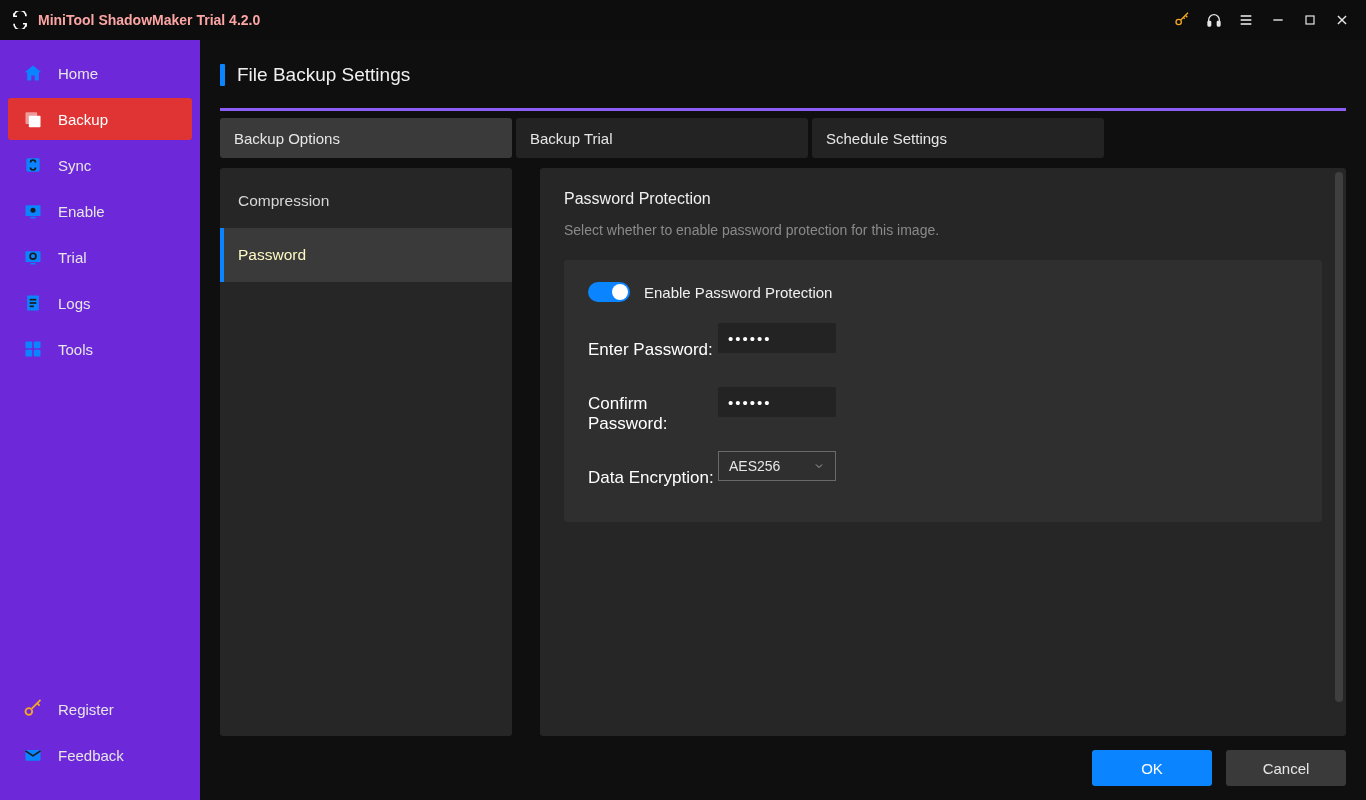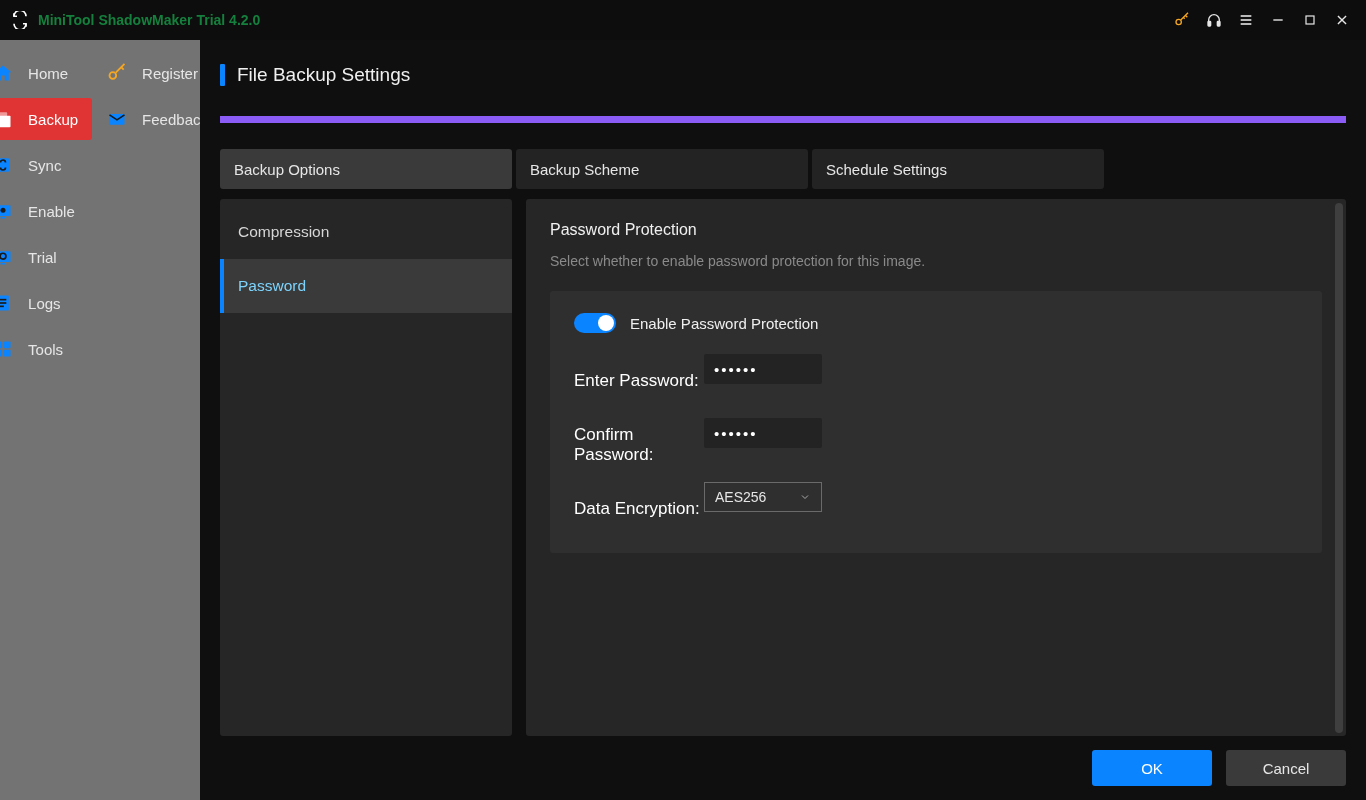--- a/index.html
+++ b/index.html
@@ -2,53 +2,53 @@
 <html><head>
 <meta charset="utf-8">
 <style>
   * { box-sizing: border-box; margin: 0; padding: 0; font-family: "Segoe UI", Arial, sans-serif; }
   html, body { width: 1366px; height: 800px; overflow: hidden; background: #0d0d0d; color: #e6e6e6; }
   .app { width: 1366px; height: 800px; background: #0d0d0d; display: flex; flex-direction: column; }
 
   
   .titlebar { height: 40px; display: flex; align-items: center; padding: 0 10px; background: #0d0d0d; }
   .titlebar .logo { width: 20px; height: 20px; margin-right: 8px; display:flex; align-items:center; justify-content:center; }
-  .titlebar .title { font-size: 14px; font-weight: 600; color: #15803d; }
+  .titlebar .title { font-size: 14px; font-weight: 600; color: #fca5a5; }
   .titlebar .spacer { flex: 1; }
   .titlebar .tbtn { width: 28px; height: 28px; display:flex; align-items:center; justify-content:center; color:#e6e6e6; margin-left:4px; cursor:pointer; }
   .titlebar .tbtn.key { color:#f5a623; }
   svg { display:block; }
 
   
   .body { flex:1; display:flex; min-height:0; }
 
   
-  .sidebar { width: 200px; background:#737373; display:flex; flex-direction:row; padding:12px 8px 20px 8px;justify-content:center; }
+  .sidebar { width: 200px; background:#6d28d9; display:flex; flex-direction:column; padding:12px 8px 20px 8px; }
   .side-group { flex:1; }
   .side-item { display:flex; align-items:center; gap:14px; padding:10px 14px; border-radius:3px; font-size:15px; color:#e6e6e6; cursor:pointer; margin-bottom:4px; }
   .side-item .ic { width:22px; height:22px; display:flex; align-items:center; justify-content:center; color:#0b84ff; }
   .side-item.active { background:#e03333; color:#fff; }
   .side-item.active .ic { color:#fff; }
   .side-bottom .side-item .ic { color:#f5a623; }
   .side-bottom .side-item.feedback .ic { color:#0b84ff; }
 
   
   .main { flex:1; background:#0f0f0f; padding: 24px 20px 14px 20px; display:flex; flex-direction:column; min-height:0; }
-  .page-title-row { display:flex; align-items:center; gap:12px; padding-bottom:30px; border-bottom:7px solid #8b5cf6; margin-bottom:26px; }
+  .page-title-row { display:flex; align-items:center; gap:12px; padding-bottom:22px; border-bottom:3px solid #8b5cf6; margin-bottom:7px; }
   .page-title-row .bar { width:5px; height:22px; background:#0b84ff; border-radius:1px; }
   .page-title { font-size:19px; font-weight:400; color:#f0f0f0; }
 
   .tabs-row { display:flex; gap:4px; margin-bottom:10px; }
   .tab { flex:0 0 292px; height:40px; display:flex; align-items:center; padding:0 14px; background:#232323; border-radius:3px; font-size:15px; color:#e6e6e6; cursor:pointer; }
   .tab.active { background:#3a3a3a; }
 
-  .content-row { flex:1; display:flex; gap:14px; min-height:0; }
+  .content-row { flex:1; display:flex; gap:28px; min-height:0; }
   .subnav { width:292px; background:#262626; border-radius:3px; padding-top:6px; }
   .subnav-item { height:54px; display:flex; align-items:center; padding:0 18px; font-size:15.5px; color:#d6d6d6; cursor:pointer; }
-  .subnav-item.active { background:#3a3a3a; position:relative; color:#7dd3fc; }
+  .subnav-item.active { background:#3a3a3a; position:relative; color:#fef9c3; }
   .subnav-item.active::before { content:""; position:absolute; left:0; top:0; bottom:0; width:4px; background:#0b84ff; }
 
   .panel-wrap { flex:1; position:relative; background:#262626; border-radius:3px; overflow:hidden; }
   .panel { padding:22px 24px; }
   .panel h2 { font-size:16px; font-weight:400; color:#f0f0f0; }
   .panel .desc { margin-top:14px; font-size:14px; color:#8a8a8a; }
   .card { margin-top:22px; background:#2f2f2f; border-radius:3px; padding:22px 24px 34px 24px; }
 
   .row { display:flex; align-items:center; margin-bottom:14px; }
   .toggle { width:42px; height:20px; background:#0b84ff; border-radius:11px; position:relative; margin-right:14px; cursor:pointer; }
@@ -223,21 +223,21 @@
       <div class="page-title-row">
         <span class="bar"></span>
         <span class="page-title">File Backup Settings</span>
       </div>
 
       <div class="tabs-row">
         <div class="tab active">
             <span>Backup Options</span>
           </div>
         <div class="tab">
-            <span>Backup Scheme</span>
+            <span>Backup Trial</span>
           </div>
         <div class="tab">
             <span>Schedule Settings</span>
           </div>
       </div>
 
       <div class="content-row">
         <div class="subnav">
           <div class="subnav-item">
               <span>Compression</span>

